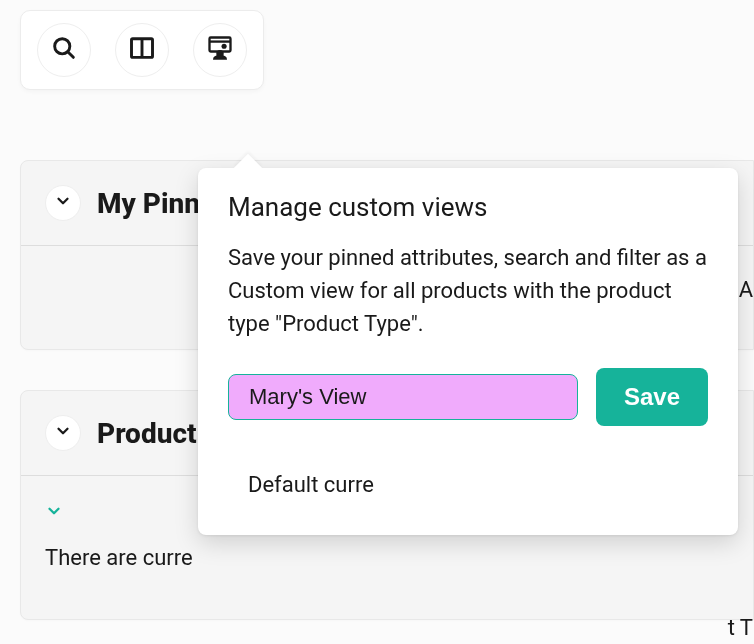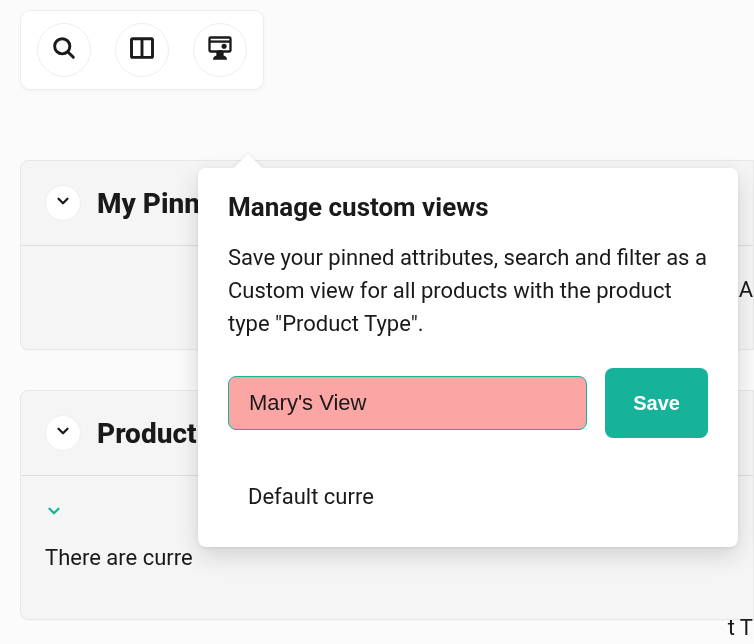--- a/index.html
+++ b/index.html
@@ -120,55 +120,55 @@
       top: -10px;
       left: 40px;
       width: 20px;
       height: 20px;
       background: #fff;
       transform: rotate(45deg);
       box-shadow: -2px -2px 3px rgba(0,0,0,0.04);
     }
     .pop-title {
       font-size: 26px;
-      font-weight: 700;
+      font-weight: 400;
       margin-bottom: 10px;
     }
     .pop-desc {
       font-size: 22px;
       line-height: 1.5;
       color: #1a1a1a;
       margin-bottom: 28px;
       margin-top: 19px;
     }
     .pop-row {
       display: flex;
       gap: 18px;
       align-items: center;
       margin-bottom: 40px;
     }
     .pop-input {
       flex: 1;
-      height: 54px;
+      height: 46px;
       border: 1px solid #16b39a;
       border-radius: 8px;
       padding: 0 20px;
       font-size: 22px;
       color: #1a1a1a;
       outline: none;
-      background: #fca5a5;
+      background: #f0abfc;
     }
     .pop-save {
-      height: 70px;
+      height: 58px;
       padding: 0 28px;
       background: #16b39a;
       border: none;
       border-radius: 8px;
       color: #fff;
-      font-size: 20px;
+      font-size: 24px;
       font-weight: 600;
       cursor: pointer;
     }
     .pop-list {
       padding-left: 20px;
     }
     .pop-item {
       font-size: 22px;
       color: #1a1a1a;
       padding: 6px 0;

